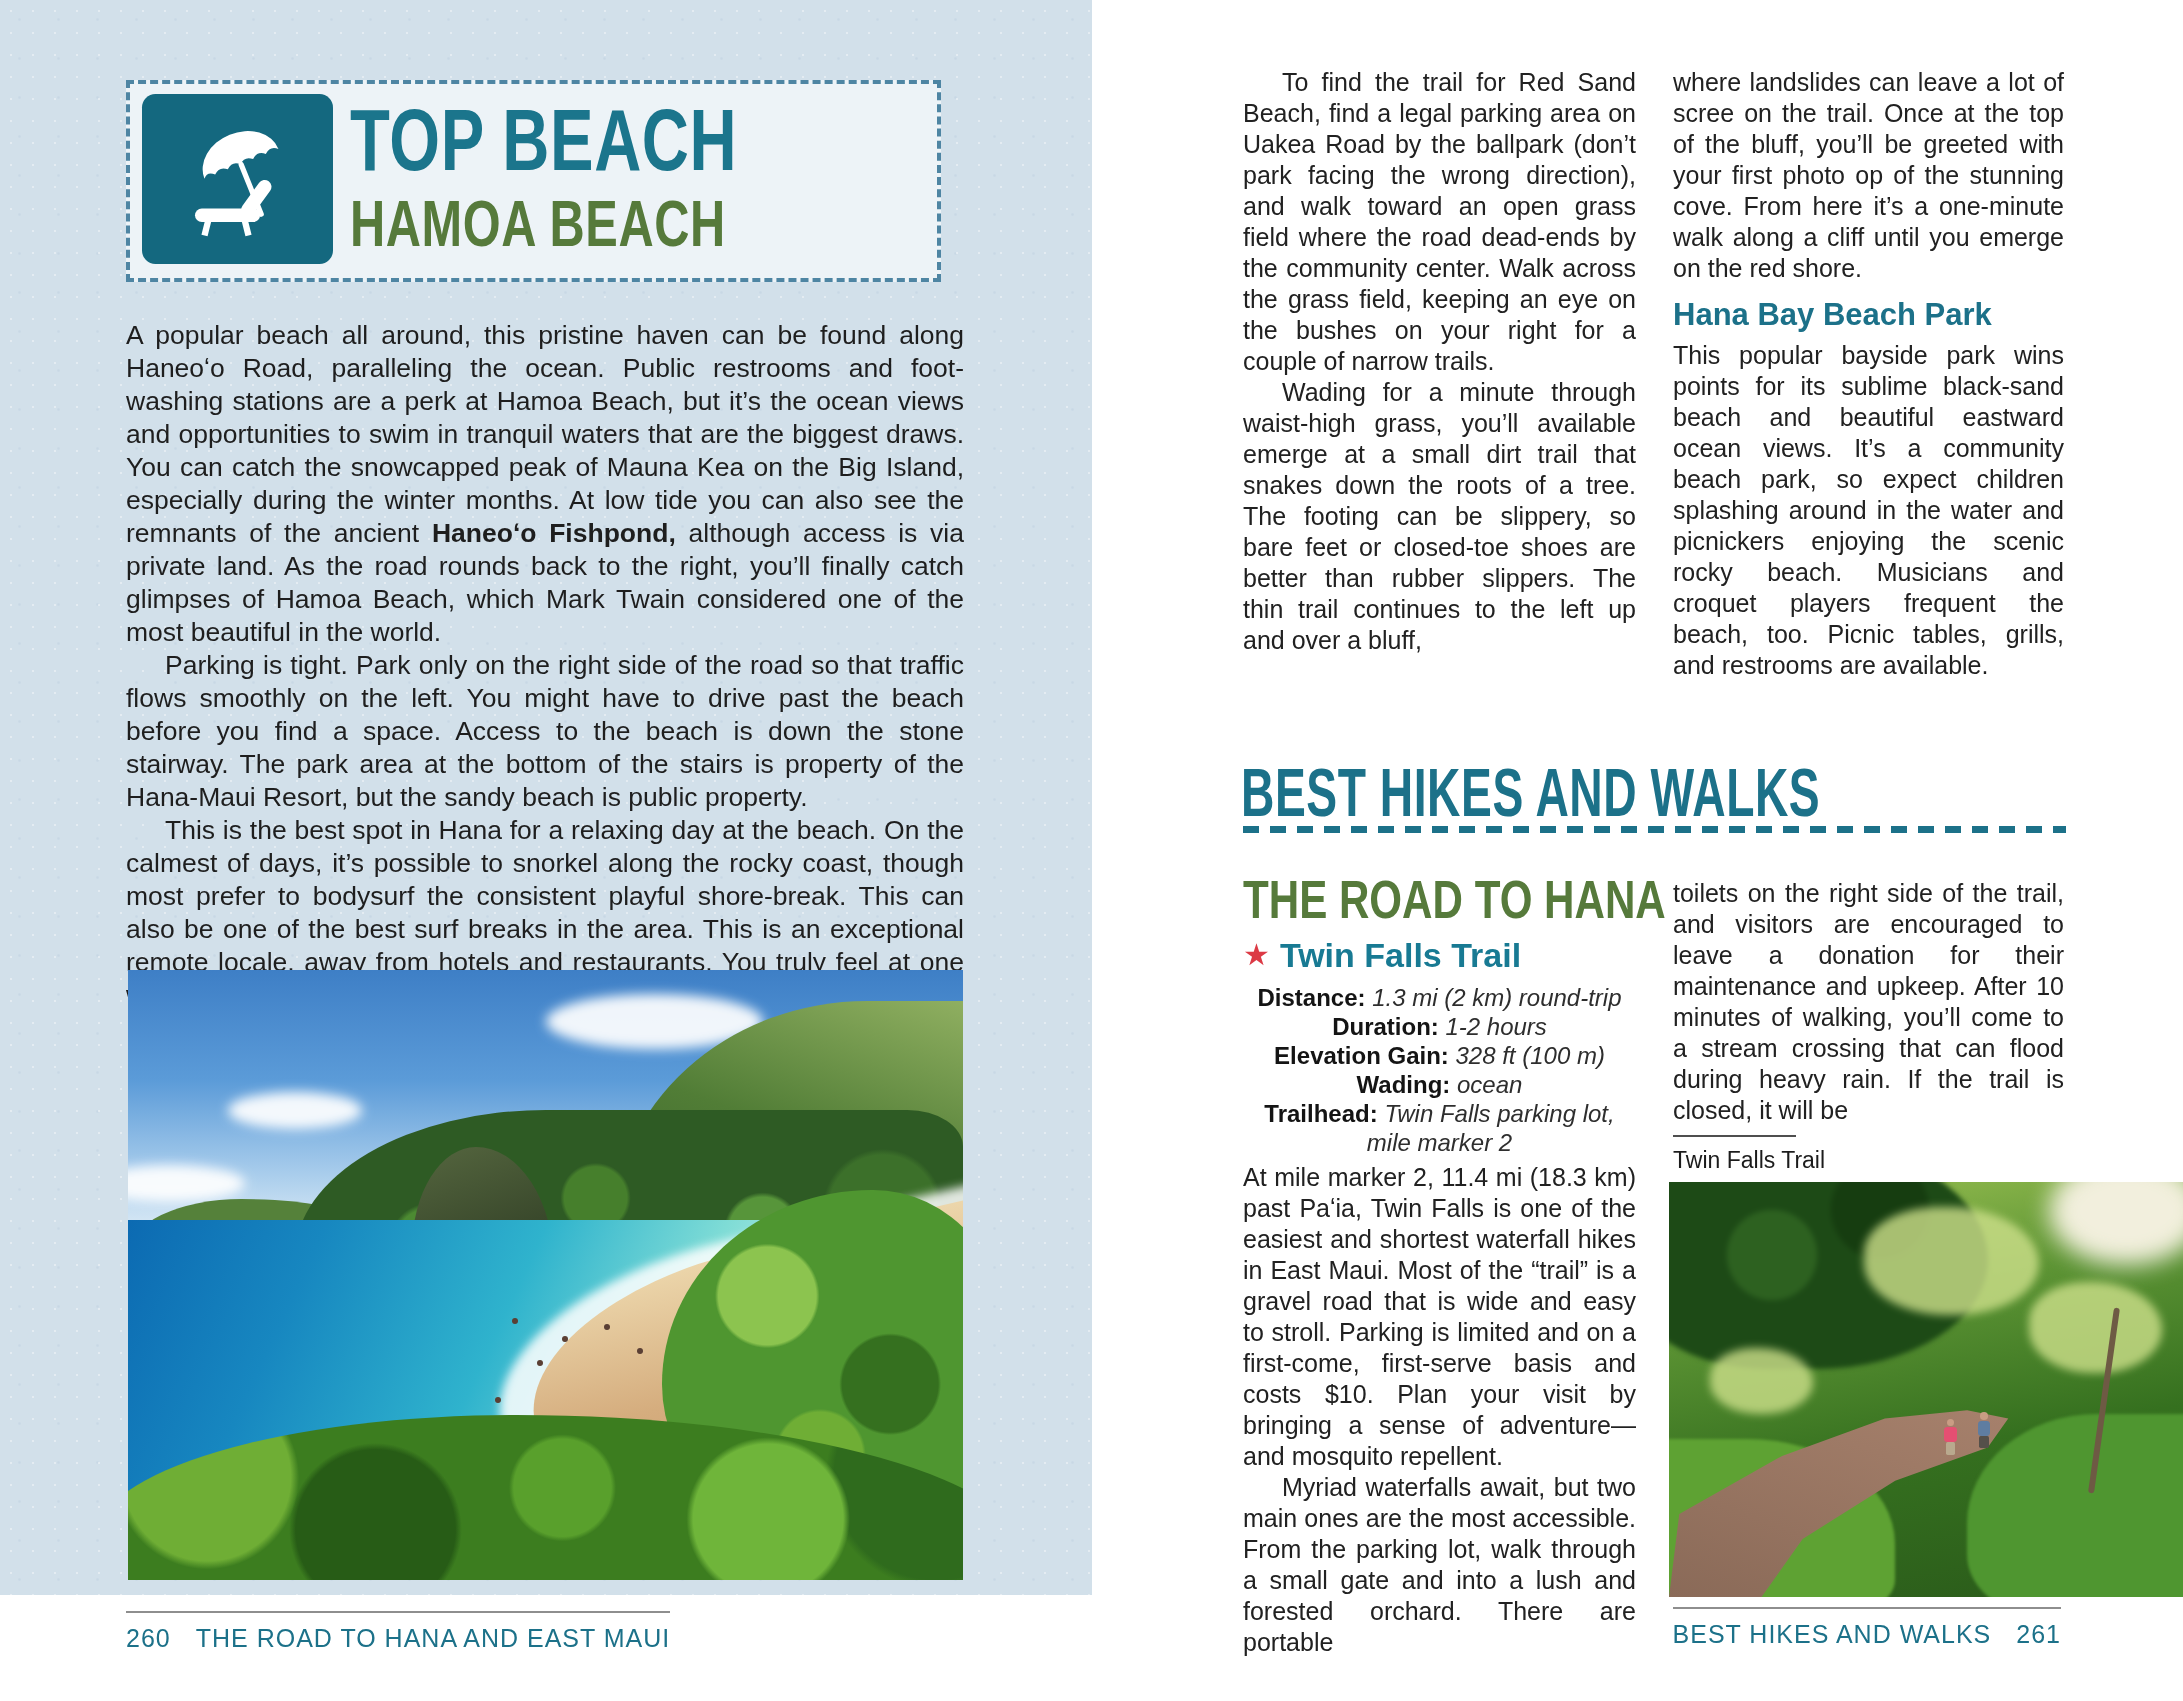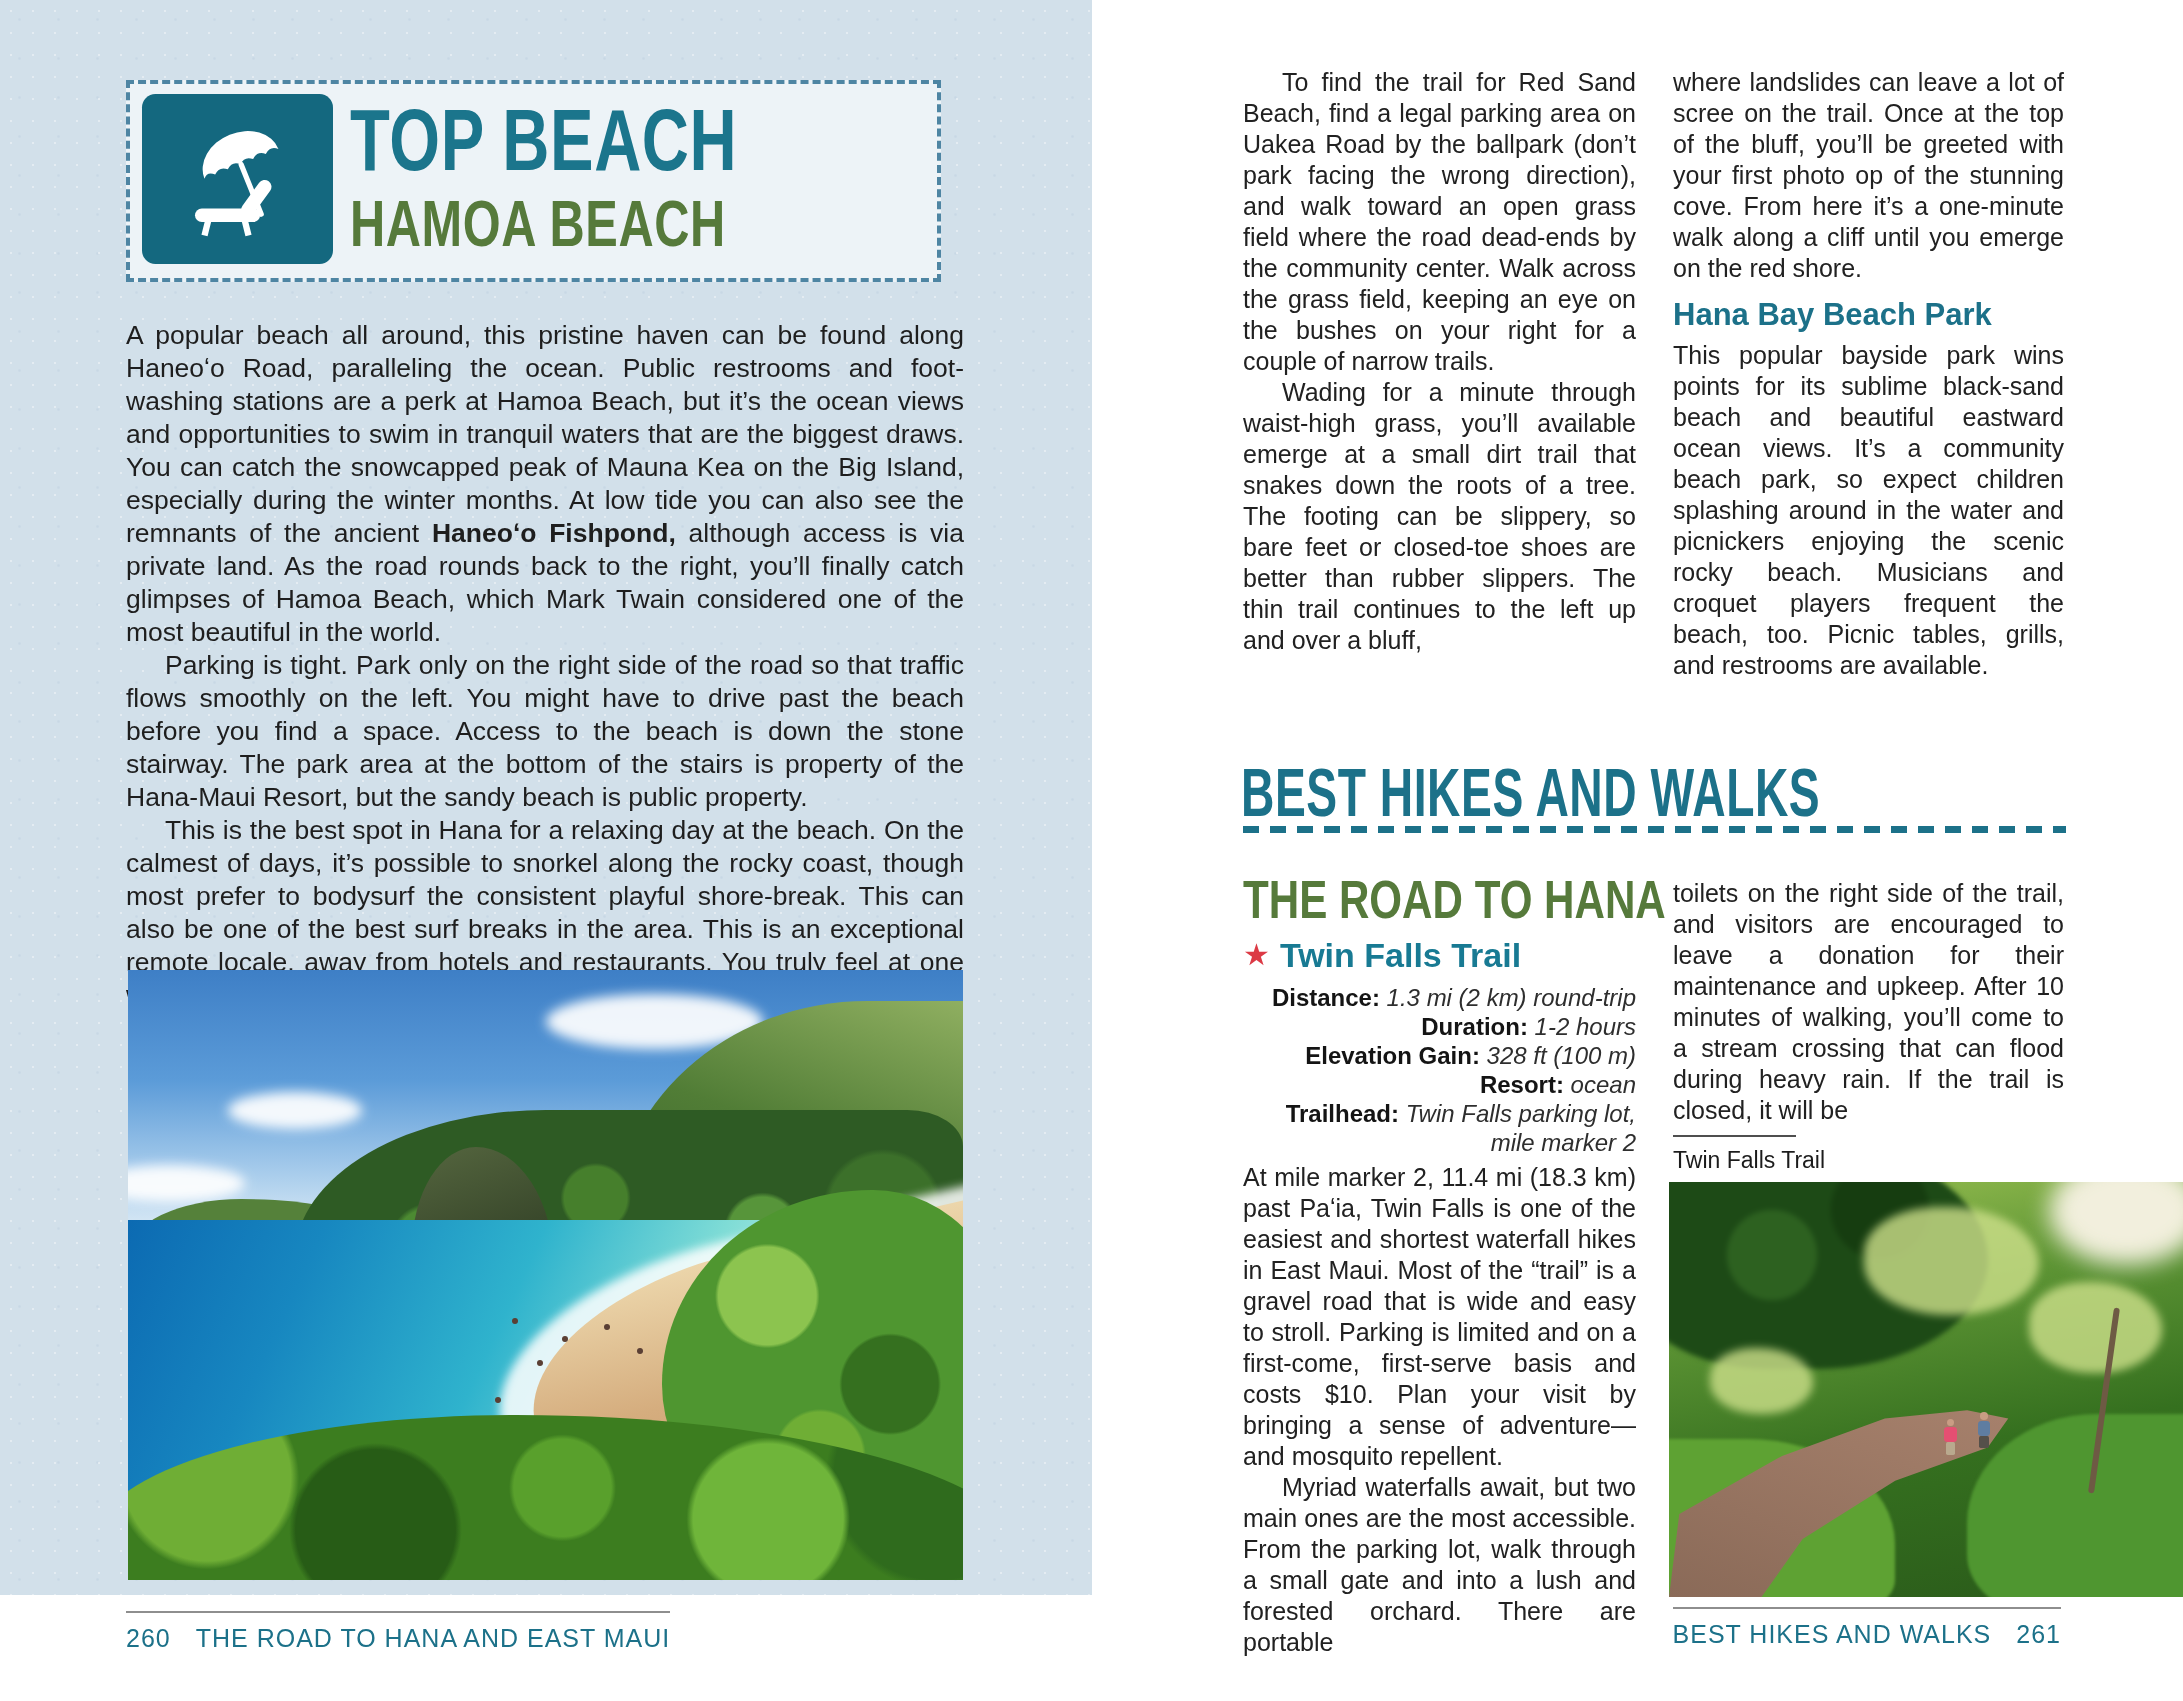--- a/index.html
+++ b/index.html
@@ -93,21 +93,21 @@
     transform:scaleX(.67);transform-origin:left top;white-space:nowrap;letter-spacing:0.8px;}
   .section-dashes{position:absolute;left:1243px;top:826px;width:823px;height:6.7px;
     background:repeating-linear-gradient(90deg,#1c7189 0 16px,transparent 16px 27px);}
 
   .hikes1{left:1243px;top:872px;}
   .region-heading{margin:0 0 11.8px 0;line-height:1;font-size:54px;font-weight:bold;color:#567a3b;
     display:inline-block;transform:scaleX(.78);transform-origin:left top;white-space:nowrap;}
   .trail-line{margin:1.7px 0 8.4px 0;text-align:left;}
   .trail-star{color:#dc3a45;font-size:30px;margin-right:10px;vertical-align:1.7px;}
   .trail-name{color:#187a93;font-size:34px;font-weight:bold;}
-  .stats{margin:0 0 5px 0;font-size:24px;line-height:29px;text-align:right;}
+  .stats{margin:0 0 5px 0;font-size:24px;line-height:29px;text-align:center;}
   .stats .stat-label{font-weight:bold;color:#141414;}
   .stats .stat-value{font-style:italic;color:#2e2e2e;}
   .hikes2{left:1673px;top:878px;width:391px;}
 
   .caption-rule{position:absolute;left:1673px;top:1135px;width:123px;height:0;
     border-top:2.5px solid #4f4f4f;}
   .photo-caption{position:absolute;left:1673px;top:1147px;font-size:23px;color:#1c1c1c;}
 
   
   .tp-photo{position:absolute;left:1669px;top:1182px;width:514px;height:415px;
@@ -207,21 +207,21 @@
 
 <div class="rcol hikes1">
   <div class="region-heading">THE ROAD TO HANA</div>
   <div class="trail-line">
     <span class="trail-star">★</span><span class="trail-name">Twin Falls Trail</span>
   </div>
   <div class="stats">
       <div><span class="stat-label">Distance: </span><span class="stat-value">1.3 mi (2 km) round-trip</span></div>
       <div><span class="stat-label">Duration: </span><span class="stat-value">1-2 hours</span></div>
       <div><span class="stat-label">Elevation Gain: </span><span class="stat-value">328 ft (100 m)</span></div>
-      <div><span class="stat-label">Resort: </span><span class="stat-value">ocean</span></div>
+      <div><span class="stat-label">Wading: </span><span class="stat-value">ocean</span></div>
       <div><span class="stat-label">Trailhead: </span><span class="stat-value">Twin Falls parking lot, mile marker 2</span></div>
     </div>
   <div>
       <p class="para"><span>At mile marker 2, 11.4 mi (18.3 km) past Paʻia, Twin Falls is one of the easiest and shortest waterfall hikes in East Maui. Most of the “trail” is a gravel road that is wide and easy to stroll. Parking is limited and on a first-come, first-serve basis and costs $10. Plan your visit by bringing a sense of adventure—and mosquito repellent.</span></p>
       <p class="para indent"><span>Myriad waterfalls await, but two main ones are the most accessible. From the parking lot, walk through a small gate and into a lush and forested orchard. There are portable</span></p>
     </div>
 </div>
 
 <div class="rcol hikes2">
   <p class="para">toilets on the right side of the trail, and visitors are encouraged to leave a donation for their maintenance and upkeep. After 10 minutes of walking, you’ll come to a stream crossing that can flood during heavy rain. If the trail is closed, it will be</p>

